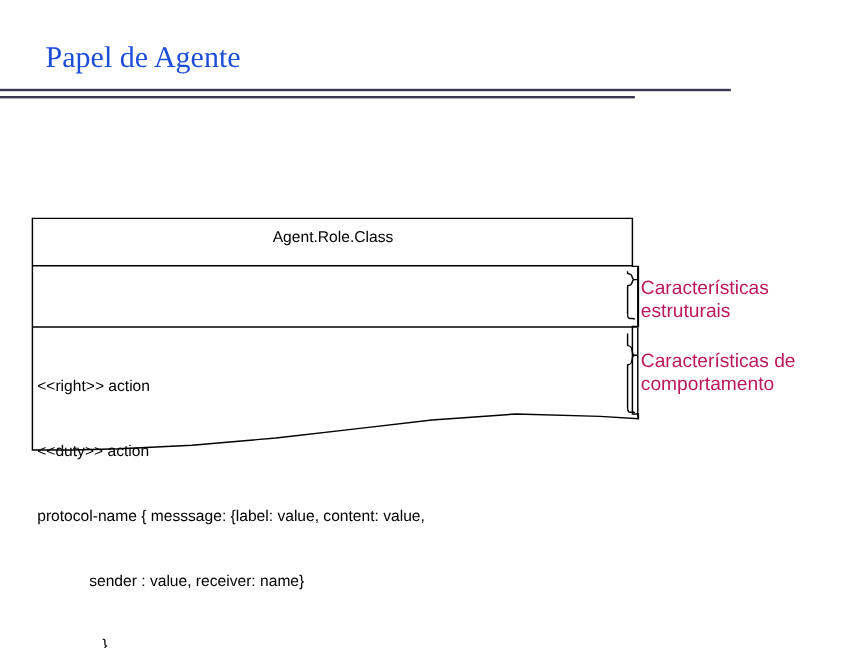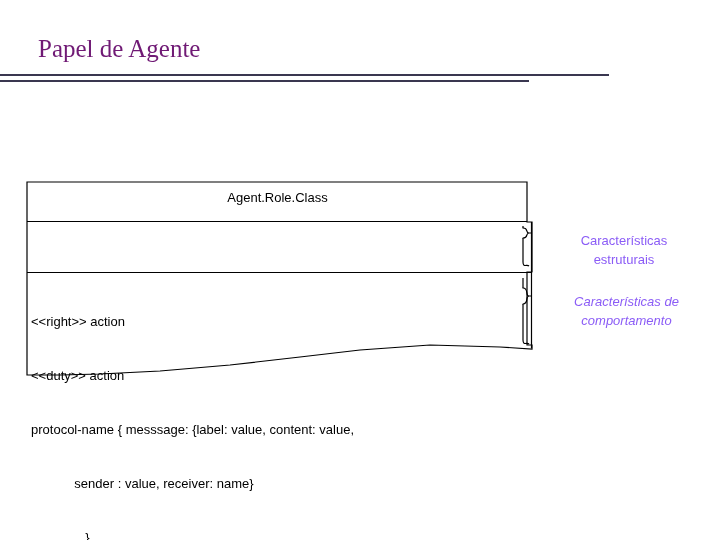--- a/index.html
+++ b/index.html
@@ -16,21 +16,21 @@
   }
 
   
   #slide-title {
     position: absolute;
     left: 38px;
     top: 34px;
     font-family: "Liberation Serif", serif;
     font-size: 25px;
     line-height: 30px;
-    color: #701a75;
+    color: #1d4ed8;
     white-space: nowrap;
   }
 
   
   .title-rule {
     position: absolute;
     background: #3a3750;
     height: 2px;
   }
   #title-rule-top {
@@ -85,37 +85,35 @@
   }
 
   .cls-line {
     display: block;
     white-space: pre;
   }
 
   
   .annotation {
     position: absolute;
-    color: #8b5cf6;
+    color: #be185d;
     font-family: "Liberation Sans", sans-serif;
-    font-size: 13px;
+    font-size: 16px;
     line-height: 19px;
     white-space: pre-line;
-    text-align: center;
   }
   #annotation-structural {
     left: 534px;
     top: 231px;
     width: 180px;
   }
   #annotation-behavioral {
     left: 534px;
     top: 292px;
     width: 185px;
-    font-style: italic;
   }
 </style>
 </head>
 <body>
 
 <div id="slide-title">Papel de Agente</div>
 
 <div class="title-rule" id="title-rule-top"></div>
 <div class="title-rule" id="title-rule-bottom"></div>
 

